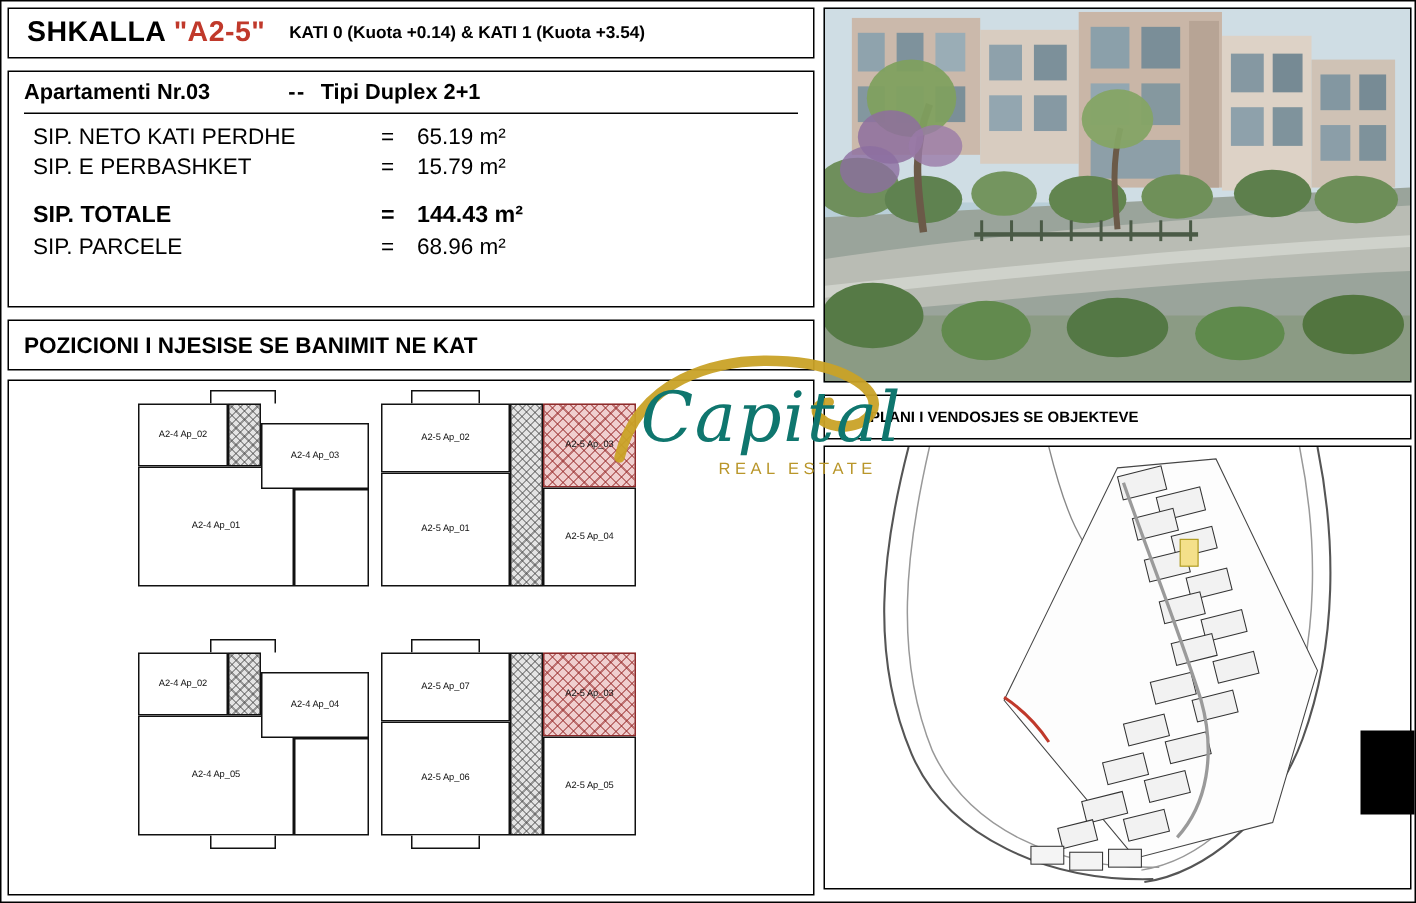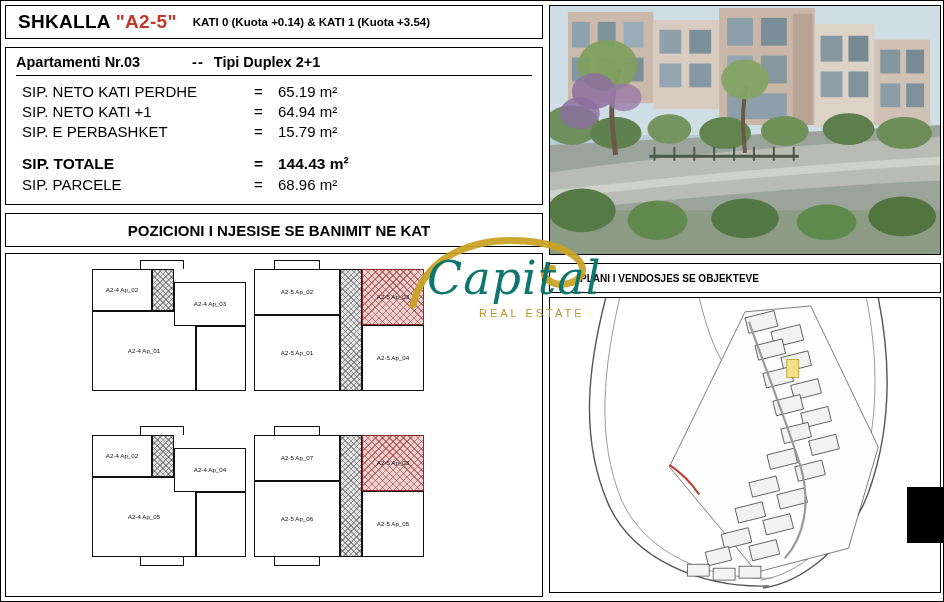--- a/index.html
+++ b/index.html
@@ -107,21 +107,20 @@
 
   .pozicioni-bar {
     position: absolute;
     left: 0; top: 208px;
     width: 538px;
     height: 34px;
     border: 1.5px solid #000;
     box-sizing: border-box;
     display: flex;
     align-items: center;
-    justify-content: center;
   }
   .pozicioni-bar .txt {
     font-size: 15px;
     font-weight: bold;
     padding-left: 10px;
   }
 
   .plan-box {
     position: absolute;
     left: 0; top: 248px;
@@ -290,25 +289,20 @@
         <span class="dashes">--</span>
         <span class="tipi">Tipi Duplex 2+1</span>
       </div>
       <div class="spec-rule"></div>
       <table class="spec">
         <tbody>
           <tr>
             <td class="lbl">SIP. NETO KATI PERDHE</td>
             <td class="eq">=</td>
             <td class="val">65.19 m²</td>
-          </tr>
-          <tr>
-            <td class="lbl">SIP. NETO KATI +1</td>
-            <td class="eq">=</td>
-            <td class="val">64.94 m²</td>
           </tr>
           <tr>
             <td class="lbl">SIP. E PERBASHKET</td>
             <td class="eq">=</td>
             <td class="val">15.79 m²</td>
           </tr>
           <tr class="spec-gap">
               <td colspan="3"></td>
             </tr>
           <tr class="totrow">

